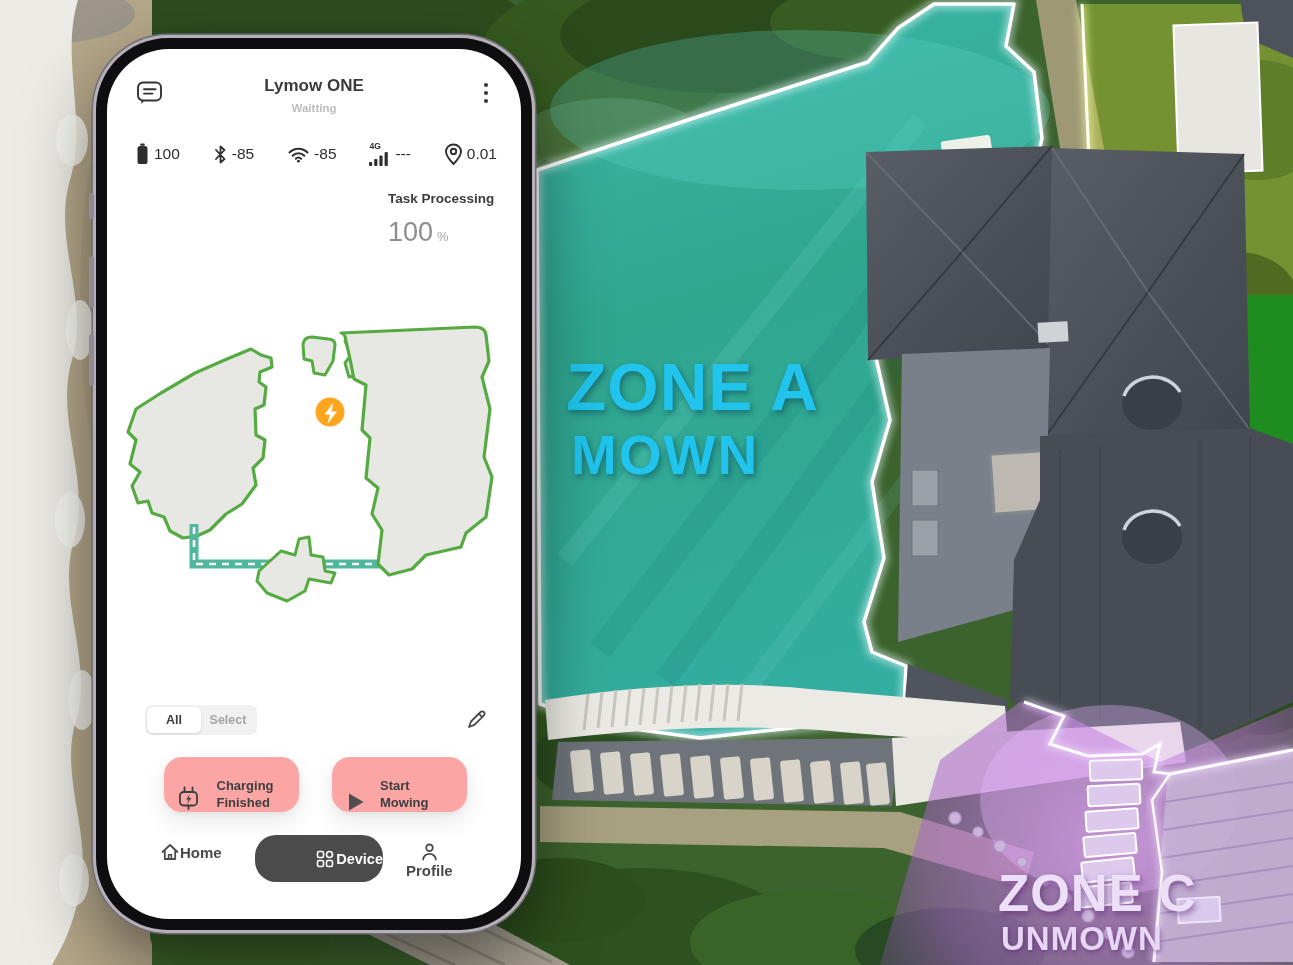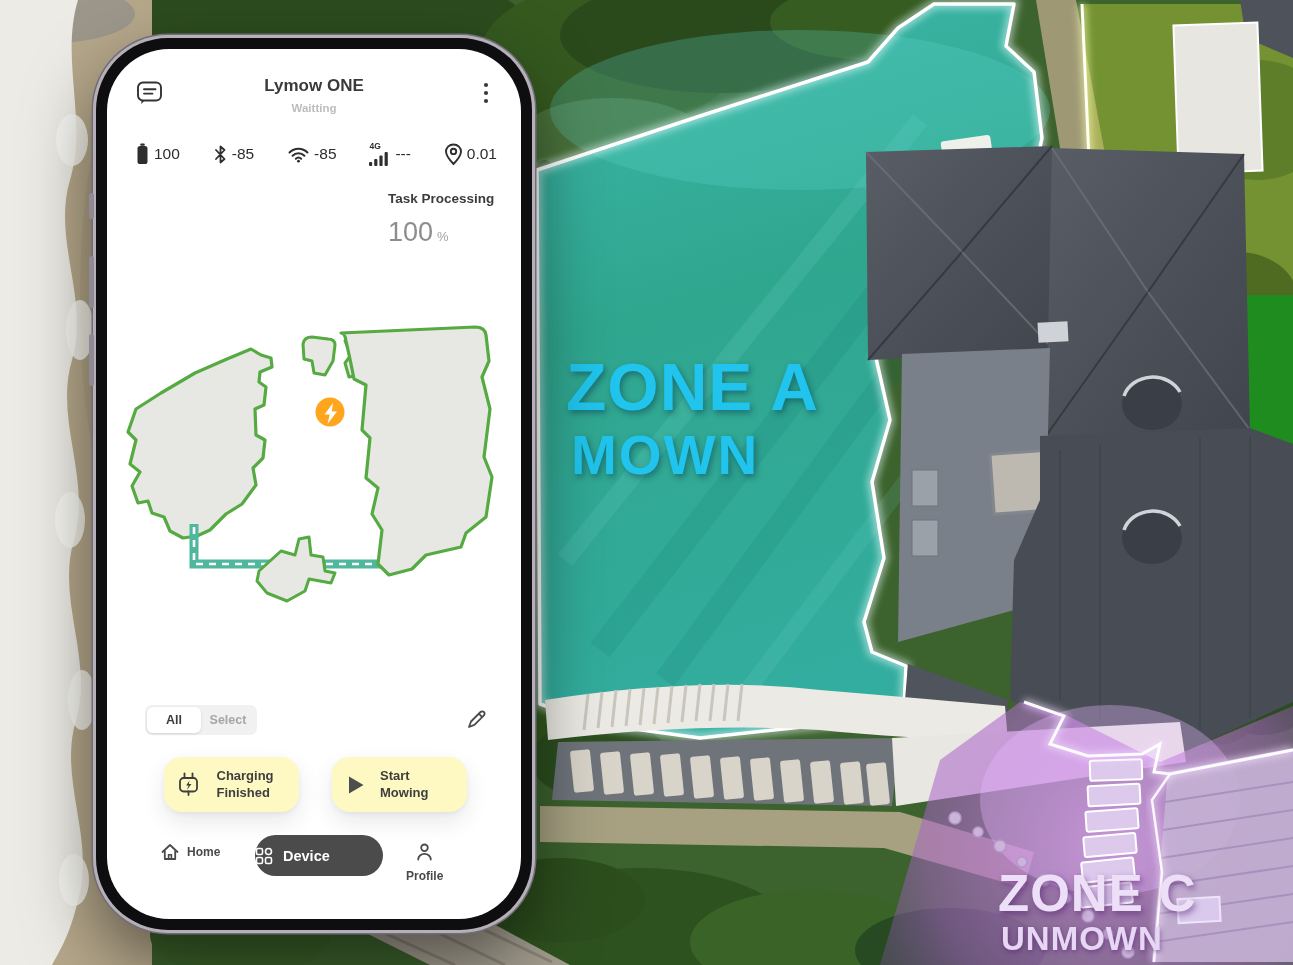--- a/index.html
+++ b/index.html
@@ -51,32 +51,32 @@
   .map-box{position:absolute;left:2px;top:268px;width:408px;height:312px;}
 
   .seg{position:absolute;left:30px;top:656px;width:112px;height:30px;background:#f1f1f1;
        border-radius:7px;display:flex;align-items:center;padding:2px;box-sizing:border-box;margin-left:8px;}
   .seg .opt{flex:1;height:100%;display:flex;align-items:center;justify-content:center;
             font-size:12.5px;border-radius:6px;cursor:pointer;}
   .seg .opt.on{background:#fff;color:#3c3c3c;font-weight:700;box-shadow:0 1px 3px rgba(0,0,0,.12);}
   .seg .opt.off{color:#a6a6a6;font-weight:600;}
   .pencil{position:absolute;right:32px;top:658px;width:24px;height:24px;cursor:pointer;}
 
-  .act-btn{position:absolute;top:708px;height:55px;width:135px;background:#fef9c3;
-           border-radius:18px;display:flex;align-items:center;justify-content:center;gap:15px;
+  .act-btn{position:absolute;top:708px;height:55px;width:135px;background:#fca5a5;
+           border-radius:18px;display:flex;align-items:flex-end;justify-content:center;gap:15px;
            box-shadow:0 10px 22px rgba(40,40,40,.10),0 2px 5px rgba(0,0,0,.05);cursor:pointer;}
   .act-btn .albl{font-size:13px;font-weight:700;color:#3e3e3e;line-height:1.3;max-width:72px;}
   .act1{left:57px;} .act2{left:225px;}
 
   .nav{position:absolute;left:0;right:0;top:785px;height:46px;}
-  .nav-item{position:absolute;display:flex;align-items:center;gap:7px;top:8px;
-            font-size:12px;font-weight:600;color:#4a4a4a;cursor:pointer;}
+  .nav-item{position:absolute;display:flex;align-items:center;top:8px;
+            font-size:15px;font-weight:600;color:#4a4a4a;cursor:pointer;}
   .nav-home{left:53px;} .nav-profile{left:299px;flex-direction:column;}
-  .nav-pill{position:absolute;left:148px;top:1px;width:128px;height:41px;background:#4b4b4b;
-            border-radius:21px;display:flex;align-items:center;justify-content:flex-start;gap:10px;
+  .nav-pill{position:absolute;left:148px;top:1px;width:128px;height:47px;background:#4b4b4b;
+            border-radius:21px;display:flex;align-items:center;justify-content:flex-end;gap:2px;
             color:#fff;font-size:14.5px;font-weight:700;cursor:pointer;}
 </style>
 </head>
 <body>
 
 <div class="stage">
 
   <svg class="bg" width="1293" height="965" viewBox="0 0 1293 965">
     <defs>
       <linearGradient id="cyanLawn" x1="0" y1="0" x2="0.2" y2="1">

